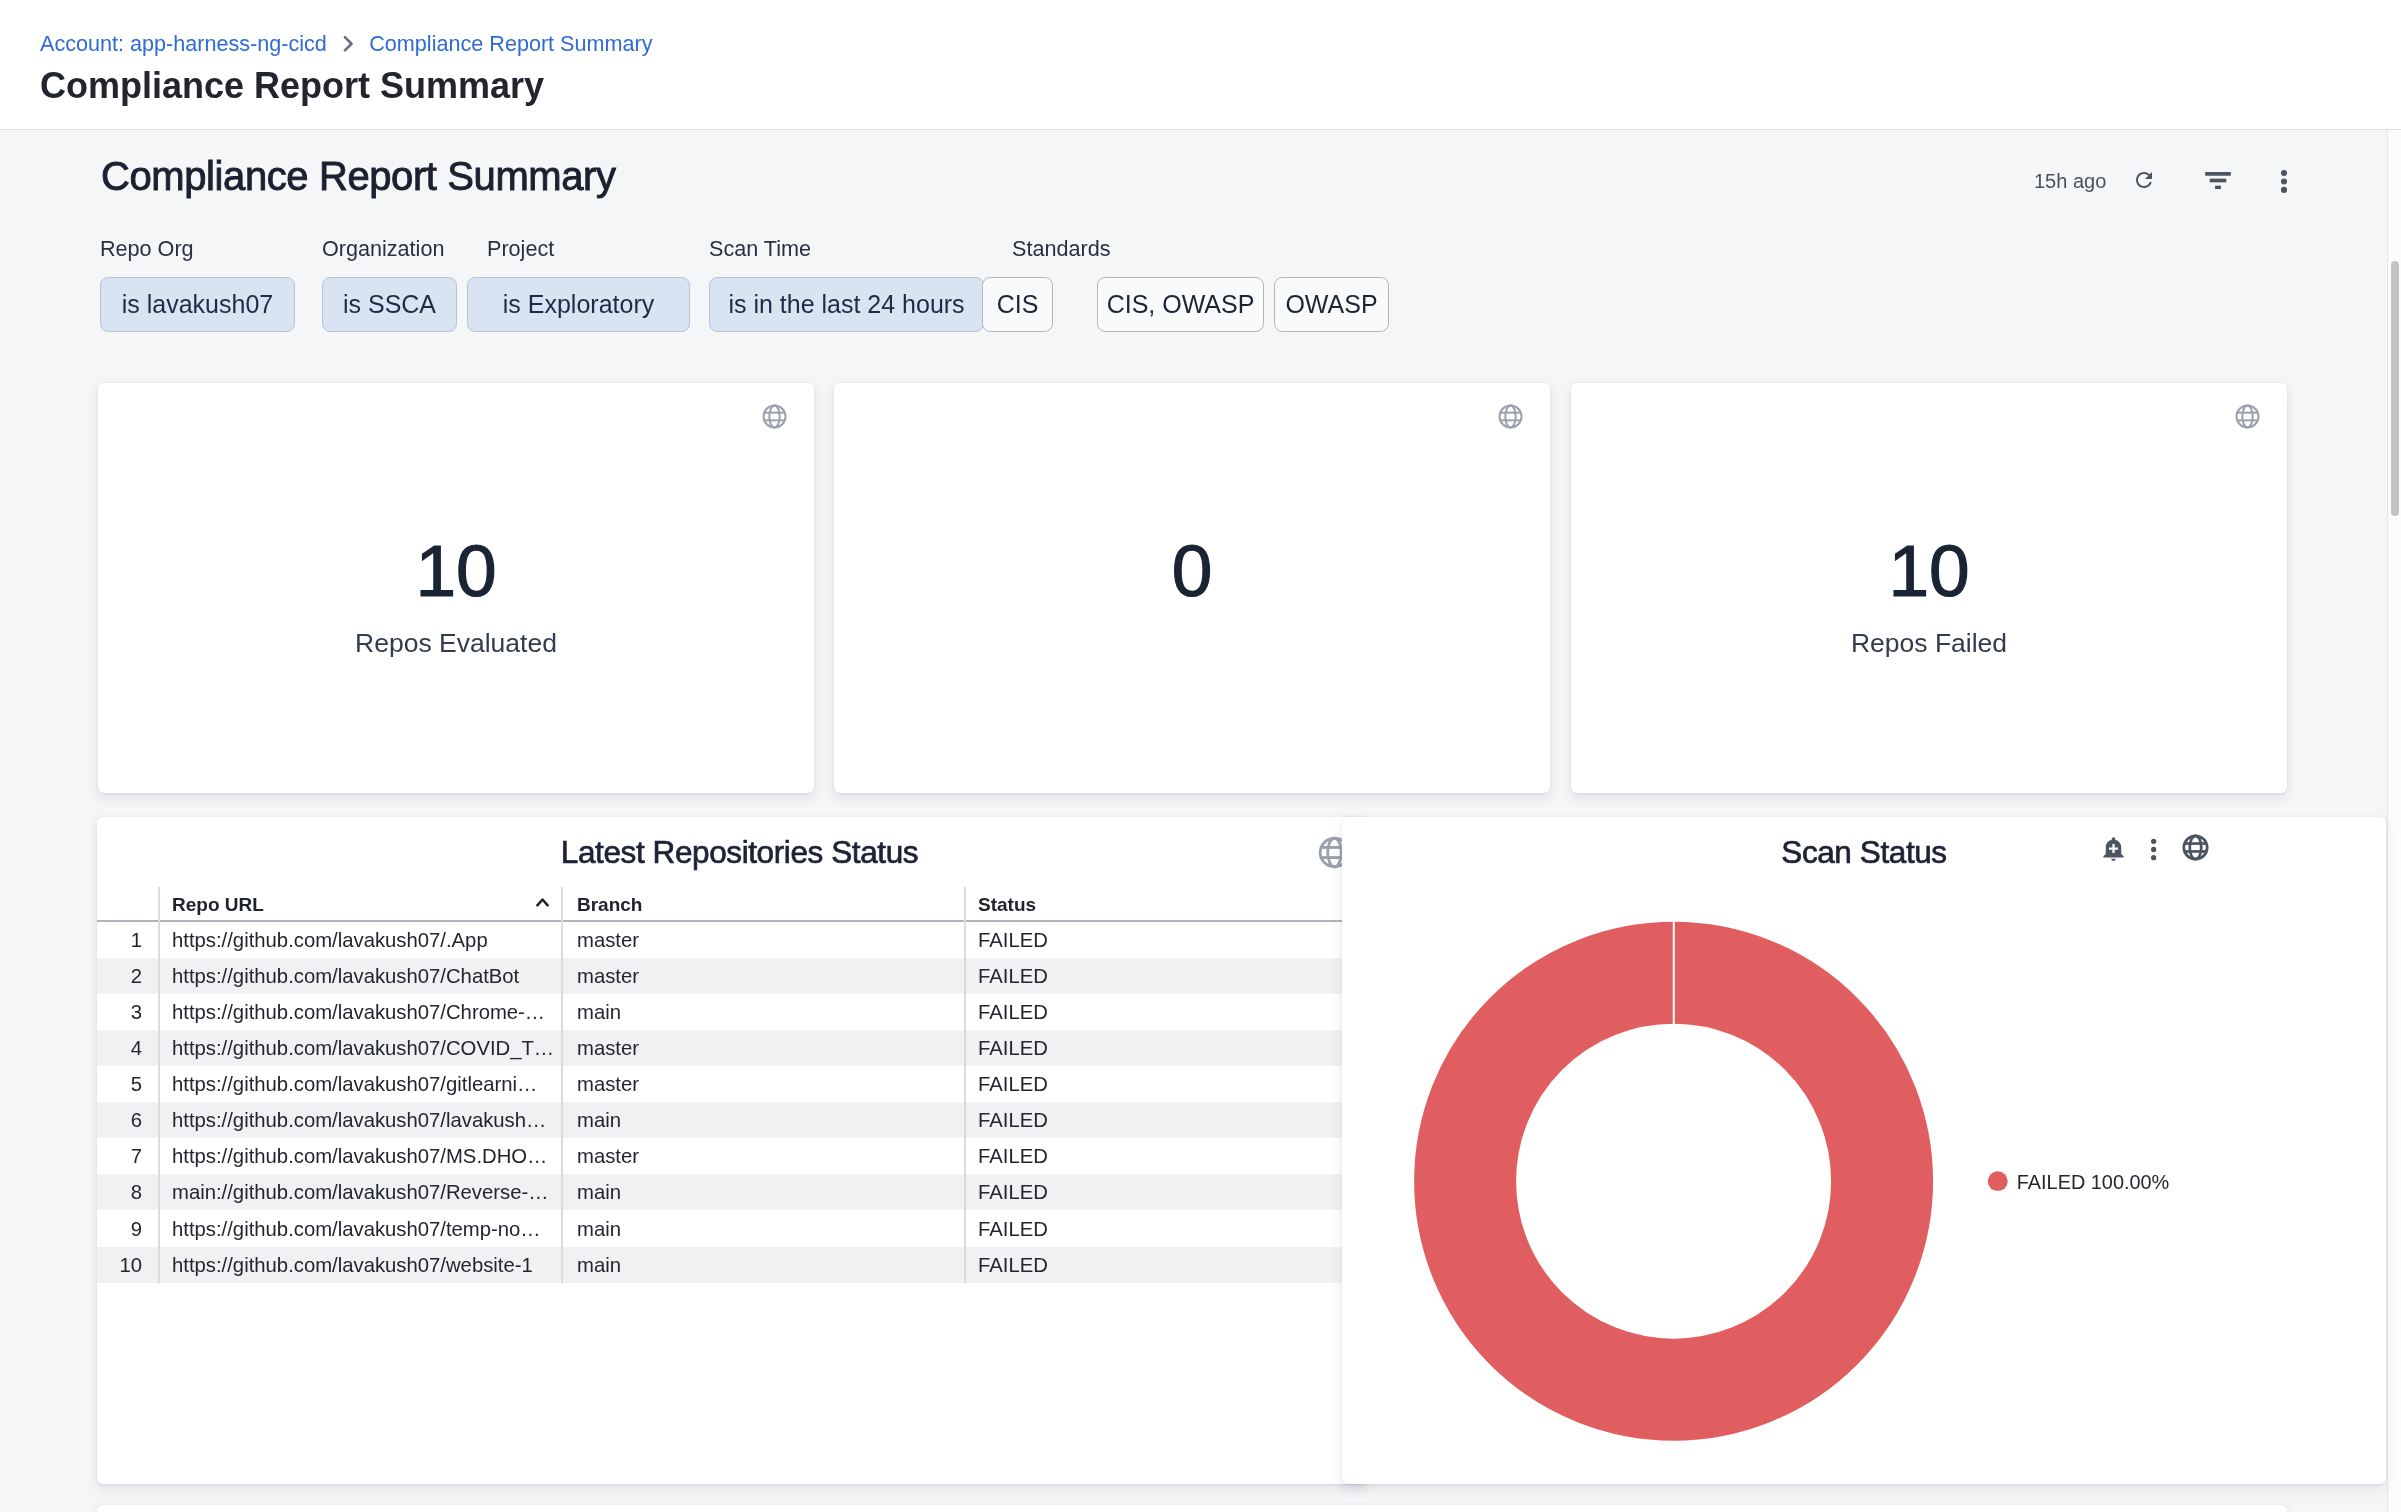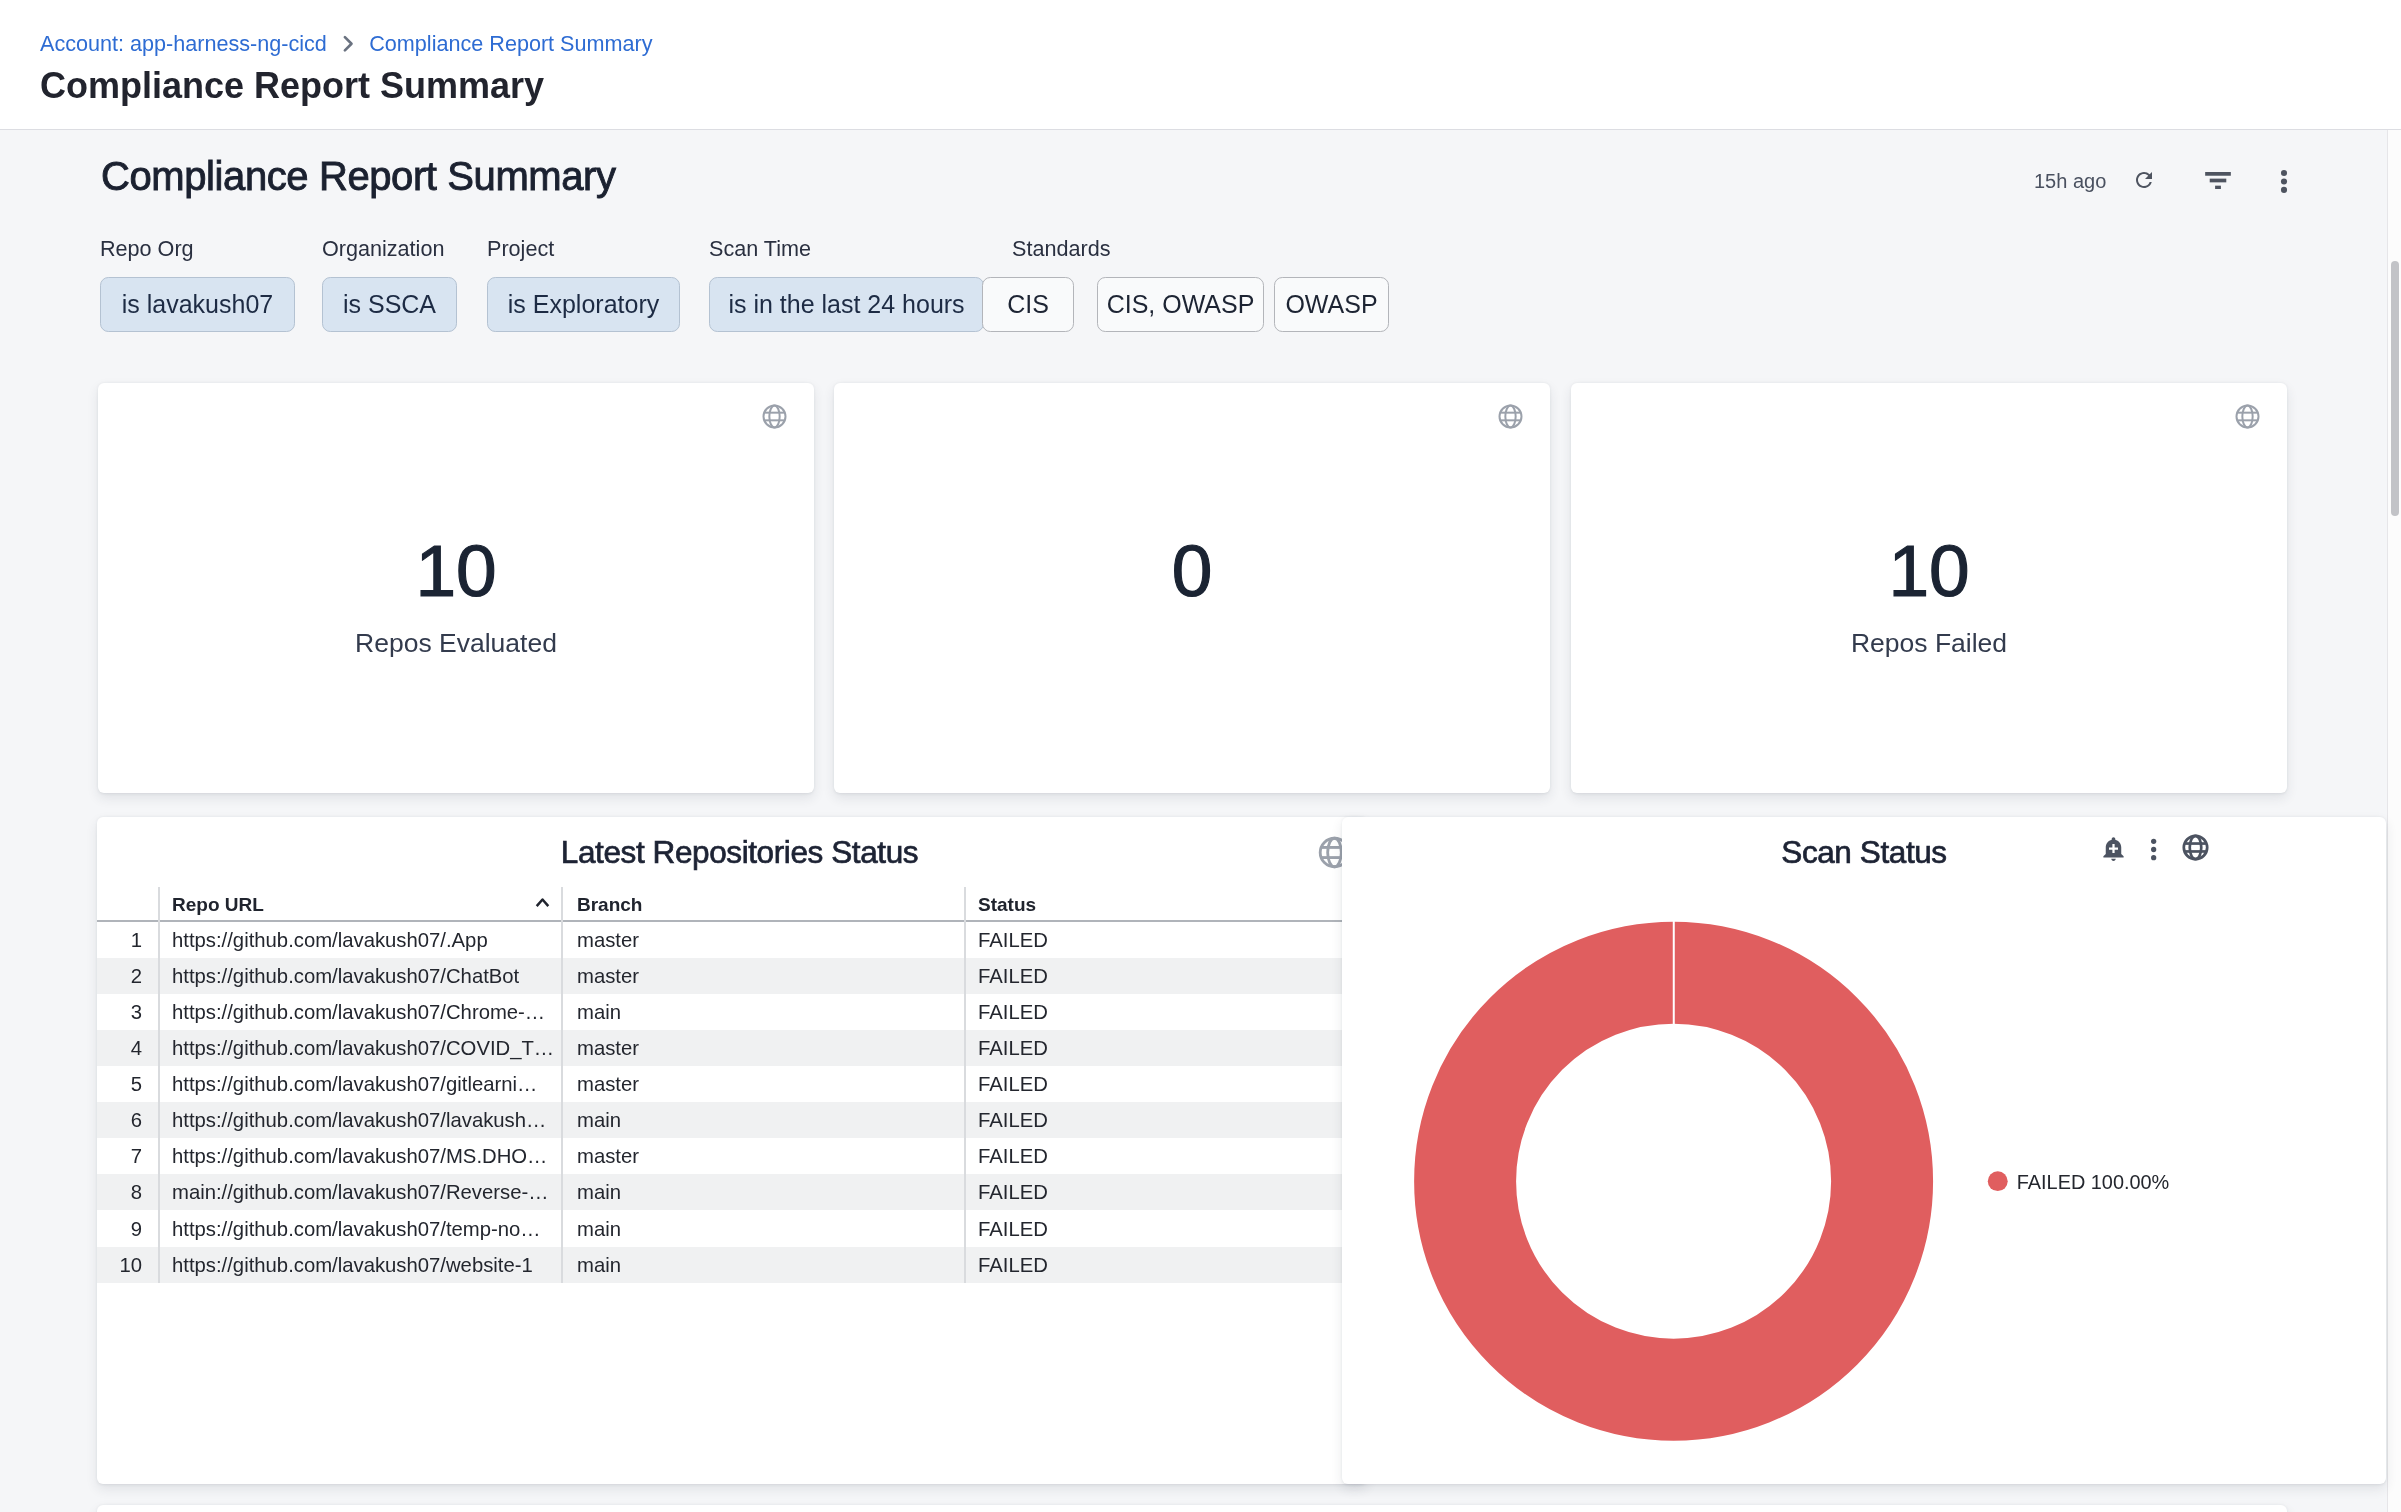--- a/index.html
+++ b/index.html
@@ -78,23 +78,23 @@
 </svg>
 
 <div class="flabel" style="left:100px">Repo Org</div>
 <div class="flabel" style="left:322px">Organization</div>
 <div class="flabel" style="left:487px">Project</div>
 <div class="flabel" style="left:709px">Scan Time</div>
 <div class="flabel" style="left:1012px">Standards</div>
 
 <div class="chip blue" style="left:100px;width:195px">is lavakush07</div>
 <div class="chip blue" style="left:322px;width:135px">is SSCA</div>
-<div class="chip blue" style="left:487px;width:193px">is Exploratory</div>
+<div class="chip blue" style="left:467px;width:223px">is Exploratory</div>
 <div class="chip blue" style="left:709px;width:275px">is in the last 24 hours</div>
-<div class="chip white" style="left:982px;width:92px">CIS</div>
+<div class="chip white" style="left:982px;width:71px">CIS</div>
 <div class="chip white" style="left:1097px;width:167px">CIS, OWASP</div>
 <div class="chip white" style="left:1274px;width:115px">OWASP</div>
 
 <div class="card" style="left:98px;top:383px;width:716px;height:410px">
   <svg class="abs" style="left:664px;top:21px" width="25" height="25" viewBox="0 0 30 30">
       <g fill="none" stroke="#9ba1ab" stroke-width="2.4">
         <circle cx="15" cy="15" r="13.2"></circle>
         <ellipse cx="15" cy="15" rx="6.2" ry="13.2"></ellipse>
         <line x1="2.2" y1="10.4" x2="27.8" y2="10.4"></line>
         <line x1="2.2" y1="19.6" x2="27.8" y2="19.6"></line>

